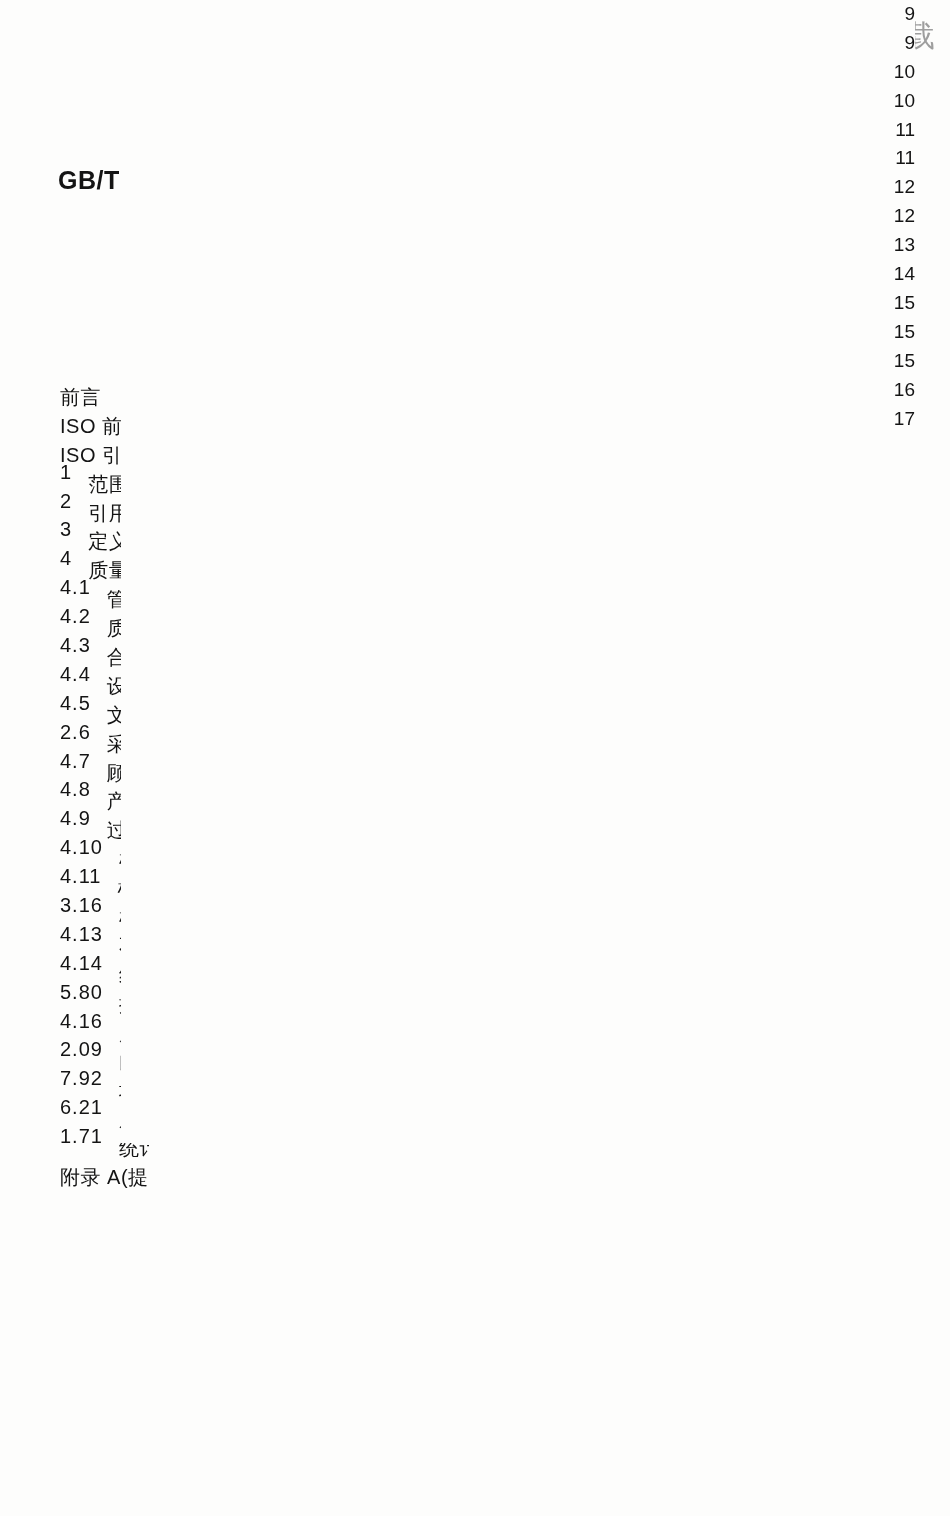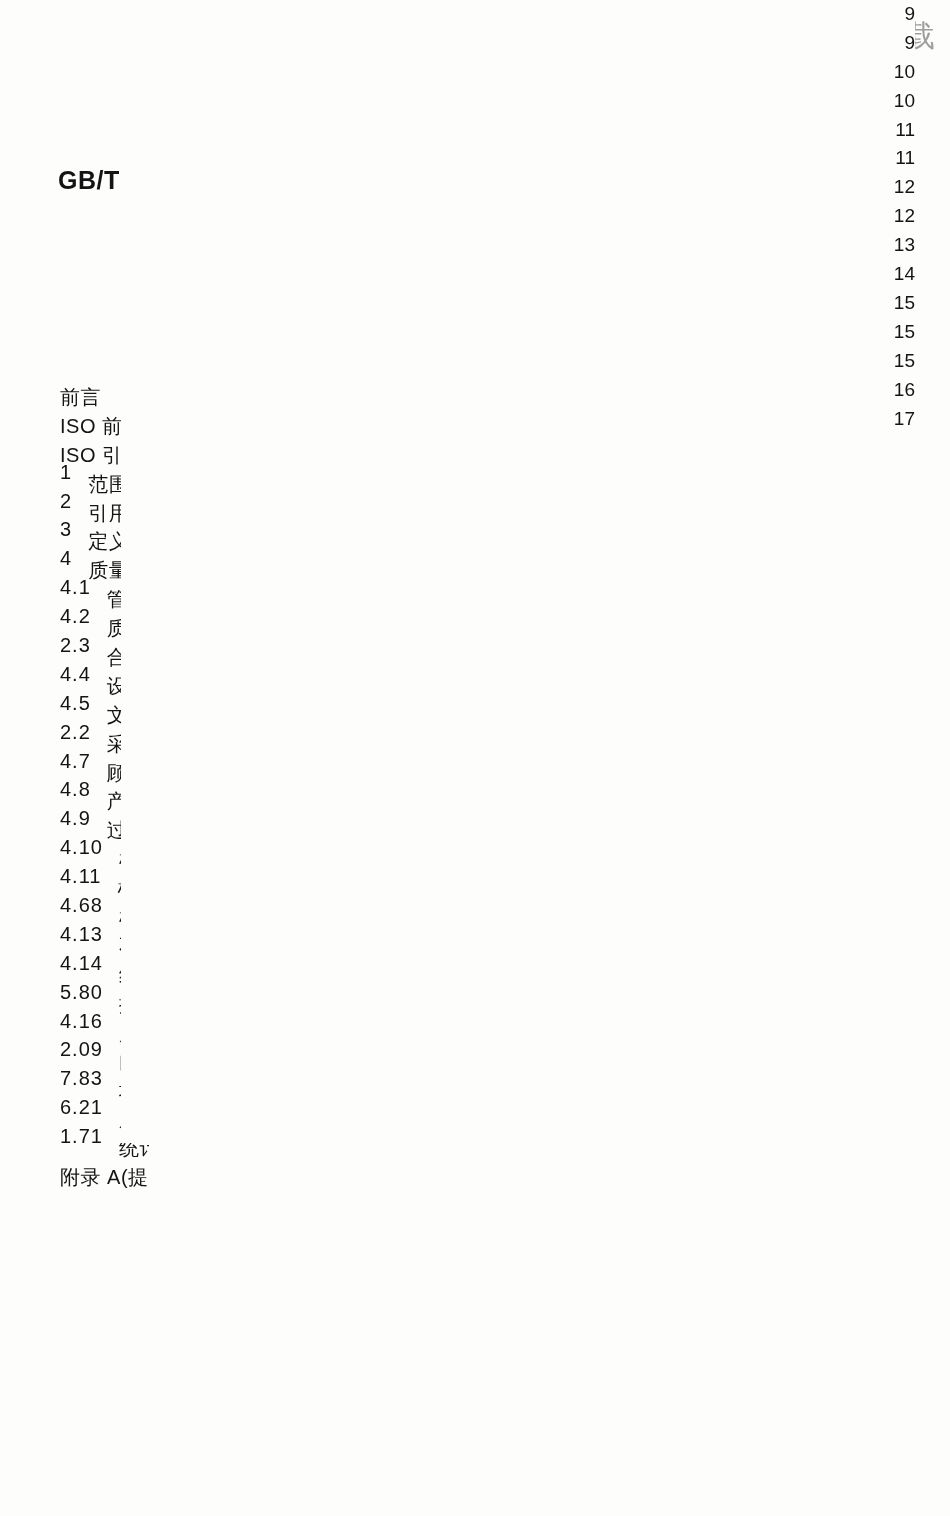--- a/index.html
+++ b/index.html
@@ -155,42 +155,42 @@
   </div>
 
   <div class="toc-row">
     <span class="num">4.2</span>
     <span class="title">质量体系</span>
     <span class="leader"></span>
     <span class="page">3</span>
   </div>
 
   <div class="toc-row">
-    <span class="num">2.3</span>
+    <span class="num">4.3</span>
     <span class="title">合同评审</span>
     <span class="leader"></span>
     <span class="page">4</span>
   </div>
 
   <div class="toc-row">
     <span class="num">4.4</span>
     <span class="title">设计控制</span>
     <span class="leader"></span>
     <span class="page">4</span>
   </div>
 
   <div class="toc-row">
     <span class="num">4.5</span>
     <span class="title">文件和资料控制</span>
     <span class="leader"></span>
     <span class="page">7</span>
   </div>
 
   <div class="toc-row">
-    <span class="num">2.2</span>
+    <span class="num">2.6</span>
     <span class="title">采购</span>
     <span class="leader"></span>
     <span class="page">8</span>
   </div>
 
   <div class="toc-row">
     <span class="num">4.7</span>
     <span class="title">顾客提供产品的控制</span>
     <span class="leader"></span>
     <span class="page">9</span>
@@ -218,21 +218,21 @@
   </div>
 
   <div class="toc-row">
     <span class="num">4.11</span>
     <span class="title">检验、测量和试验设备的控制</span>
     <span class="leader"></span>
     <span class="page">11</span>
   </div>
 
   <div class="toc-row">
-    <span class="num">4.68</span>
+    <span class="num">3.16</span>
     <span class="title">检验和试验状态</span>
     <span class="leader"></span>
     <span class="page">11</span>
   </div>
 
   <div class="toc-row">
     <span class="num">4.13</span>
     <span class="title">不合格品的控制</span>
     <span class="leader"></span>
     <span class="page">12</span>
@@ -260,21 +260,21 @@
   </div>
 
   <div class="toc-row">
     <span class="num">2.09</span>
     <span class="title">内部质量审核</span>
     <span class="leader"></span>
     <span class="page">15</span>
   </div>
 
   <div class="toc-row">
-    <span class="num">7.83</span>
+    <span class="num">7.92</span>
     <span class="title">培训</span>
     <span class="leader"></span>
     <span class="page">15</span>
   </div>
 
   <div class="toc-row">
     <span class="num">6.21</span>
     <span class="title">服务</span>
     <span class="leader"></span>
     <span class="page">15</span>

